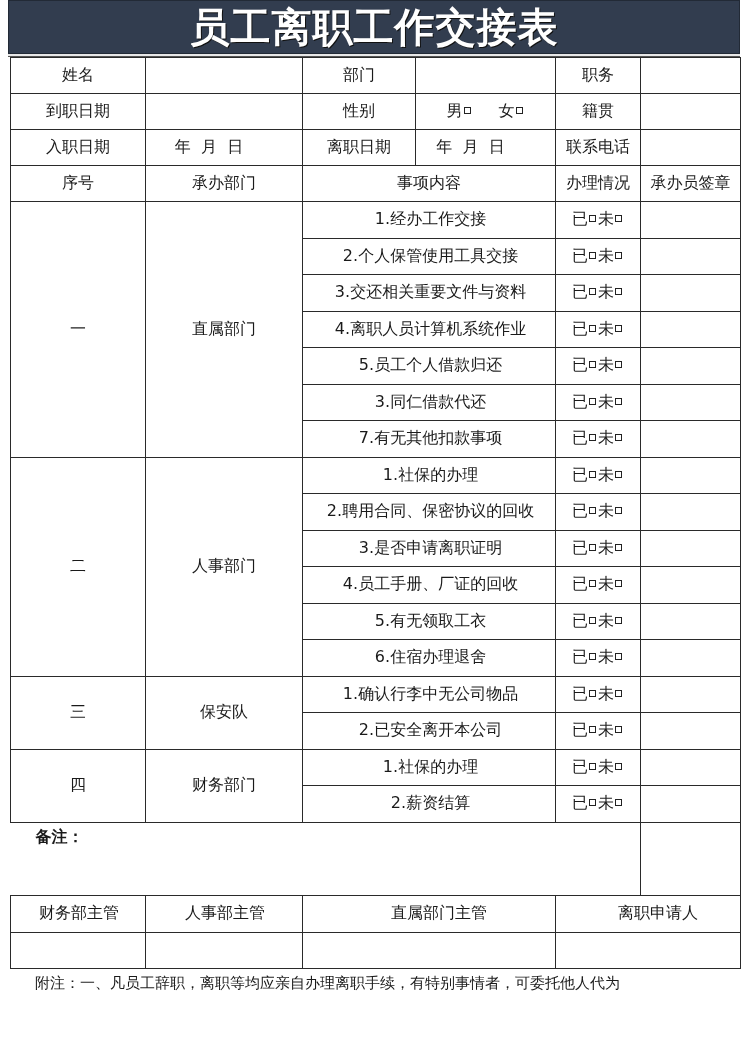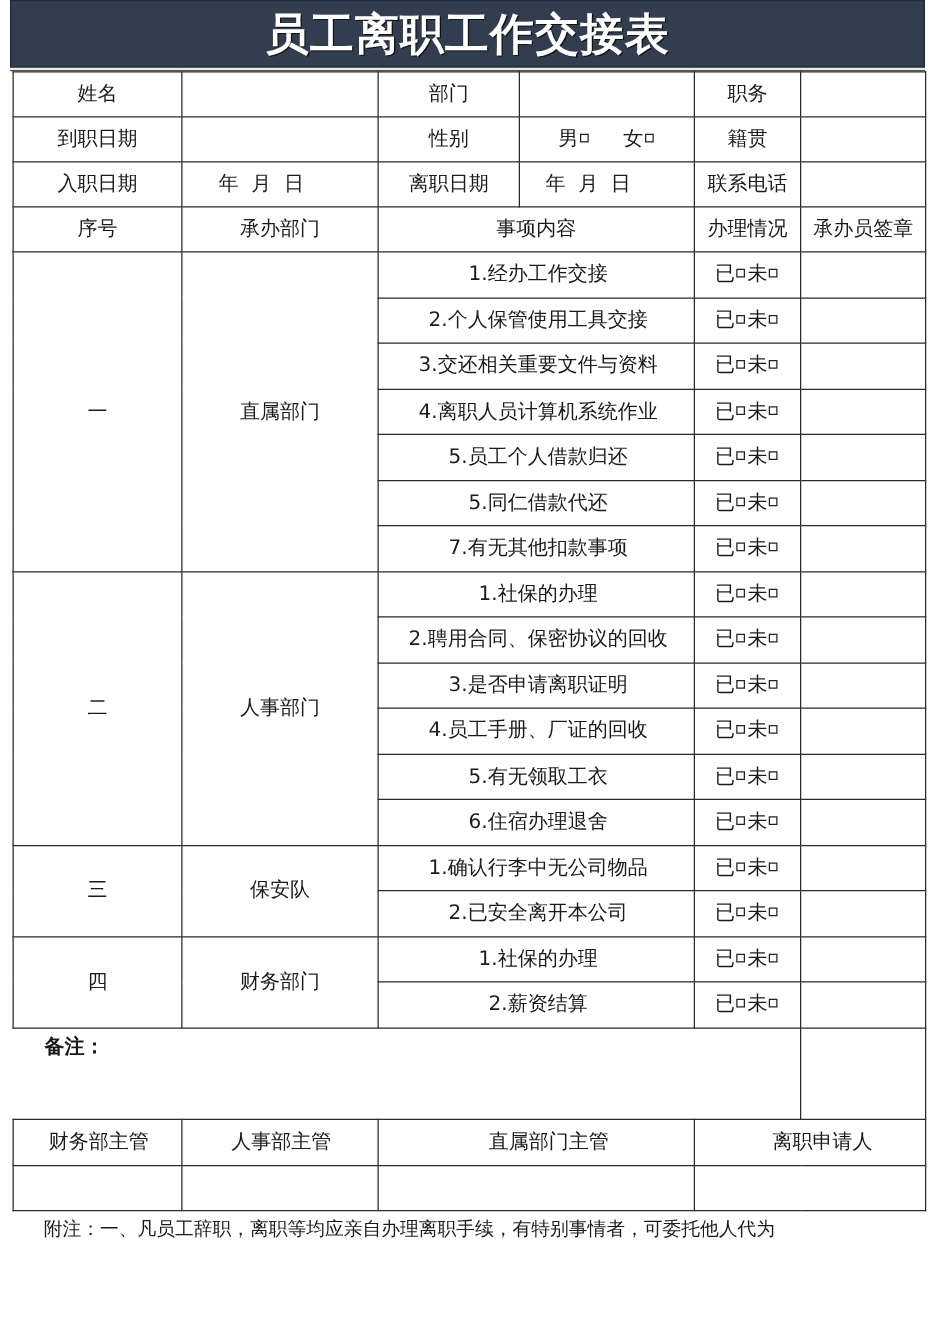--- a/index.html
+++ b/index.html
@@ -6,21 +6,21 @@
   html, body { width: 750px; height: 1058px; background: #ffffff; overflow: hidden; }
   body { position: relative; font-family: "DejaVu Sans", "Liberation Sans", sans-serif; color: #1a1a1a; }
 
   .banner {
     position: absolute; left: 8px; top: 0; width: 732px; height: 54px;
     background: #323d4f; border: 1px solid #222a36;
     box-shadow: 0 2px 0 #e8e8e8, 0 3px 0 #555;
     display: flex; align-items: center; justify-content: center;
   }
   .banner-title {
-    color: #ffffff; font-size: 35px; font-weight: bold; letter-spacing: 1px;
+    color: #ffffff; font-size: 40px; font-weight: bold; letter-spacing: 1px;
     text-shadow: 1px 1px 0 #111;
   }
 
   table.form {
     position: absolute; left: 10px; top: 57px; width: 730px;
     border-collapse: collapse; table-layout: fixed;
   }
   table.form td {
     border: 1.5px solid #2a2a2a; font-size: 16px; text-align: center;
     vertical-align: middle; white-space: nowrap; overflow: hidden; padding: 0;
@@ -118,21 +118,21 @@
         <td colspan="2" class="item">4.离职人员计算机系统作业</td>
         <td><span>已</span><span class="box"></span><span>未</span><span class="box"></span></td>
         <td></td>
       </tr>
       <tr class="irow">
         <td colspan="2" class="item">5.员工个人借款归还</td>
         <td><span>已</span><span class="box"></span><span>未</span><span class="box"></span></td>
         <td></td>
       </tr>
       <tr class="irow">
-        <td colspan="2" class="item">5.同仁借款代还</td>
+        <td colspan="2" class="item">3.同仁借款代还</td>
         <td><span>已</span><span class="box"></span><span>未</span><span class="box"></span></td>
         <td></td>
       </tr>
       <tr class="irow">
         <td colspan="2" class="item">7.有无其他扣款事项</td>
         <td><span>已</span><span class="box"></span><span>未</span><span class="box"></span></td>
         <td></td>
       </tr>
       <tr class="irow">
         <td rowspan="6">二</td>

